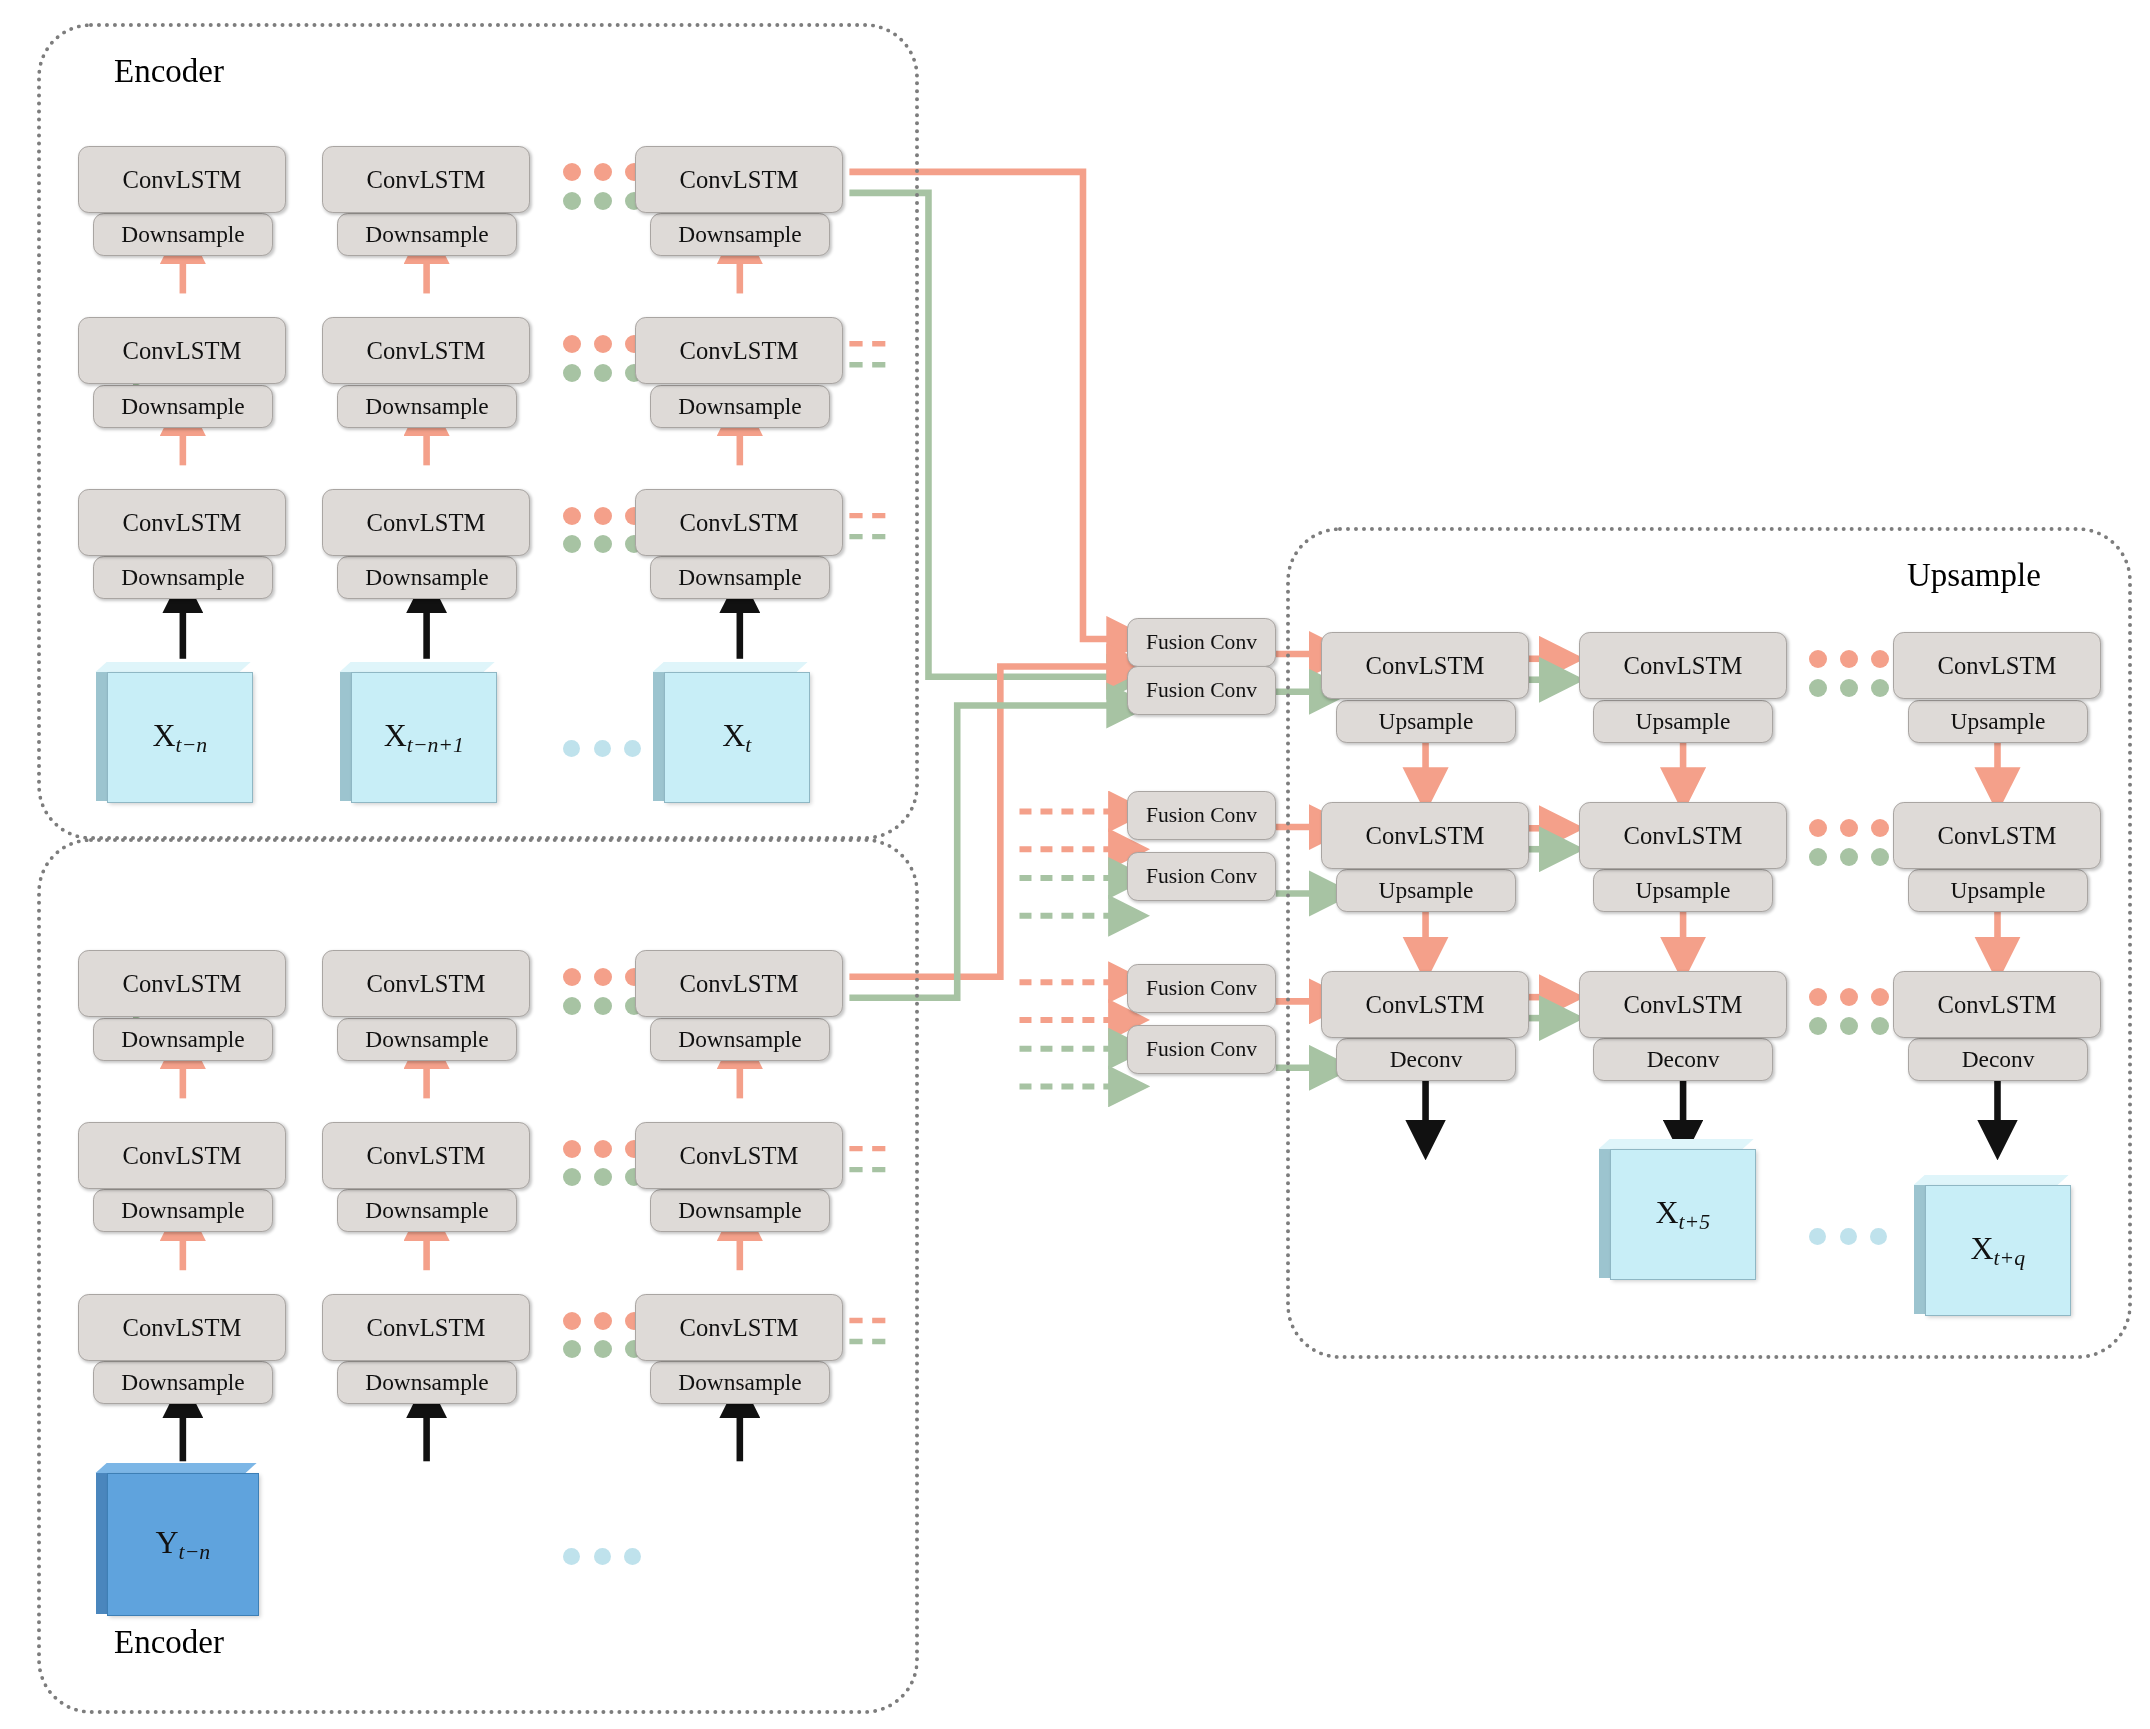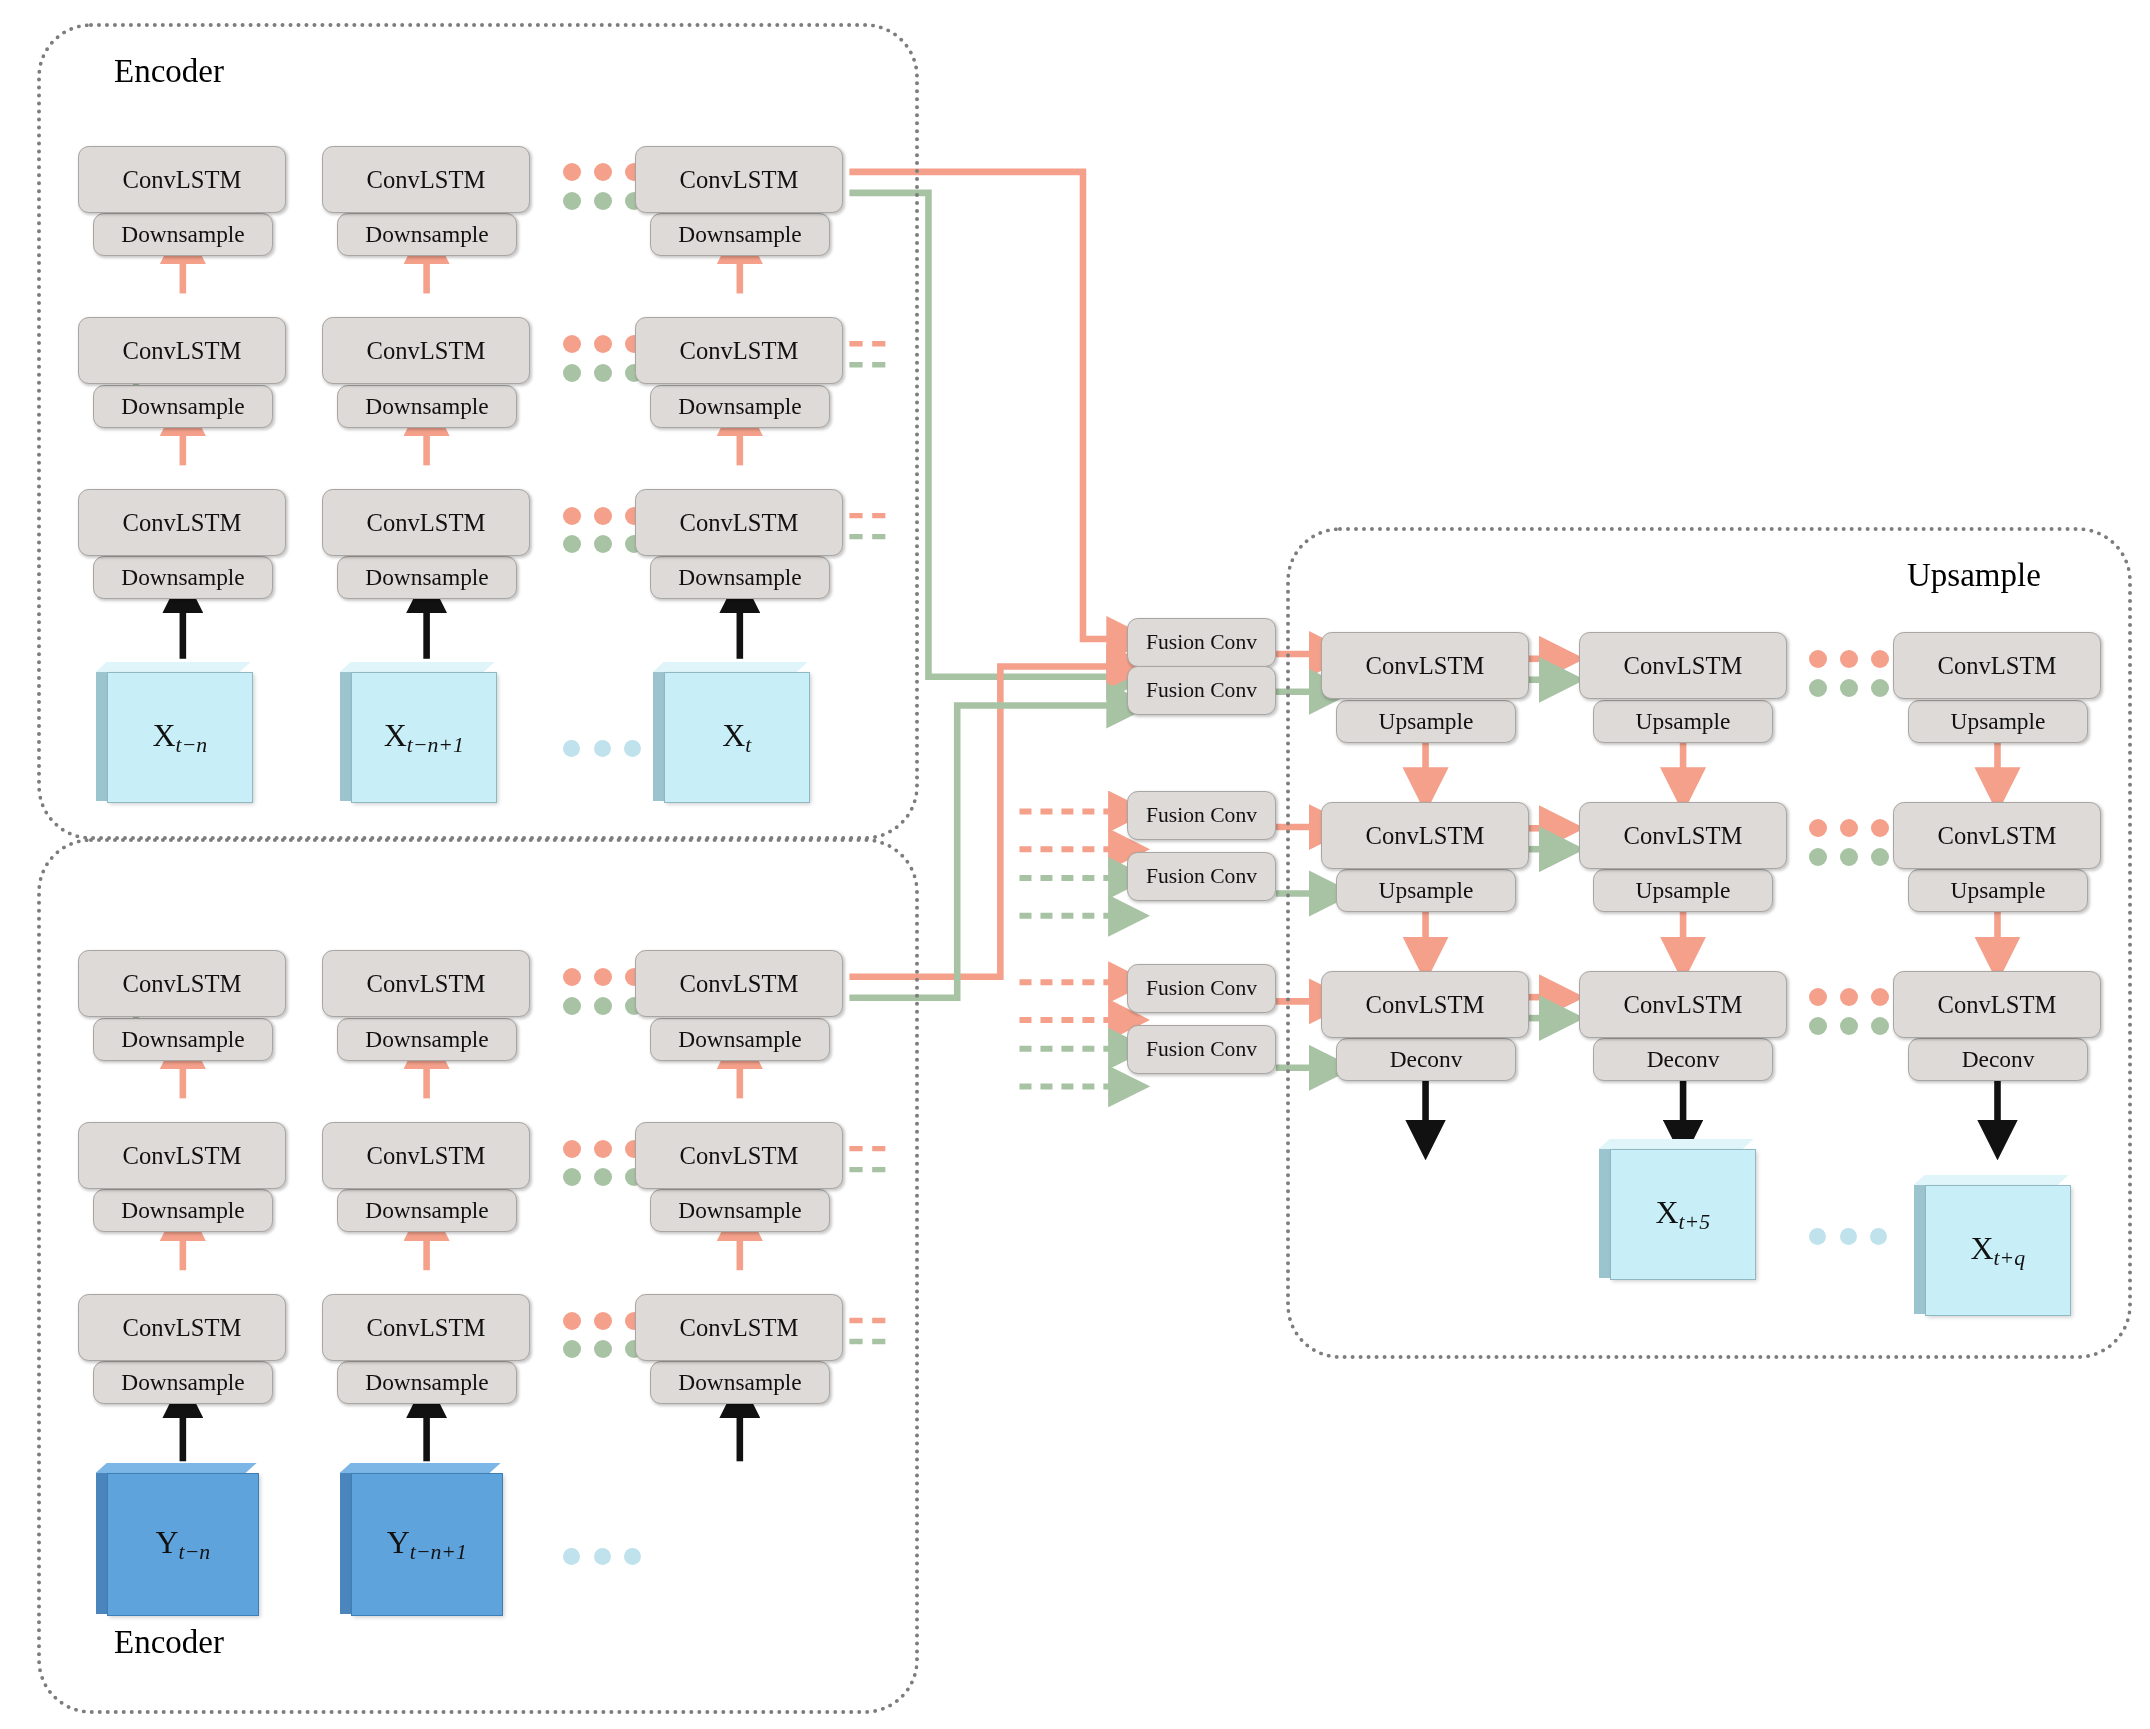--- a/index.html
+++ b/index.html
@@ -356,27 +356,20 @@
       <i style="left:62px;top:0;width:18px;height:18px;"></i>
   </div>
 
   <div class="cube blue" style="left:96px;top:1463px;width:150px;height:141px;">
     <div class="top"></div>
     <div class="side"></div>
     <div class="face">
       <span class="sublabel"><span>Y</span><sub>t−n</sub></span>
     </div>
   </div>
-  <div class="cube blue" style="left:340px;top:1463px;width:150px;height:141px;">
-    <div class="top"></div>
-    <div class="side"></div>
-    <div class="face">
-      <span class="sublabel"><span>Y</span><sub>t−n+1</sub></span>
-    </div>
-  </div>
   <div class="dots dot-b" style="left:563px;top:1548px;width:78px;height:17px;">
     <i style="left:0;top:0;width:17px;height:17px;"></i>
       <i style="left:31px;top:0;width:17px;height:17px;"></i>
       <i style="left:61px;top:0;width:17px;height:17px;"></i>
   </div>
 
   <div class="box fusion" style="left:1127px;top:618px;">Fusion Conv</div>
   <div class="box fusion" style="left:1127px;top:666px;">Fusion Conv</div>
   <div class="box fusion" style="left:1127px;top:791px;">Fusion Conv</div>
   <div class="box fusion" style="left:1127px;top:852px;">Fusion Conv</div>

